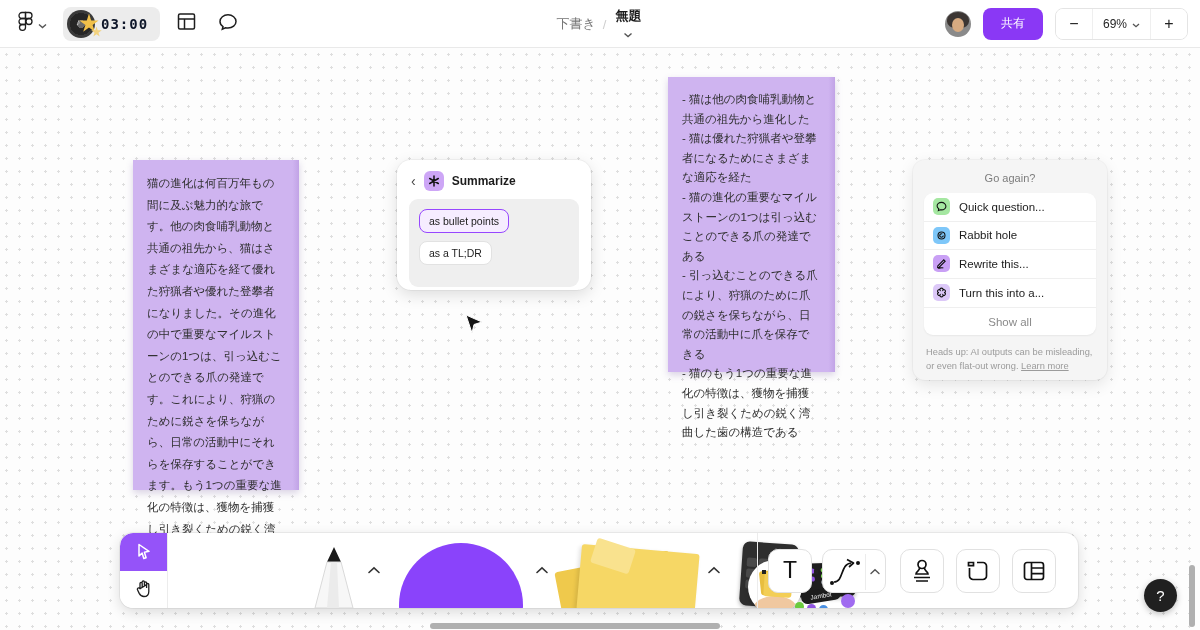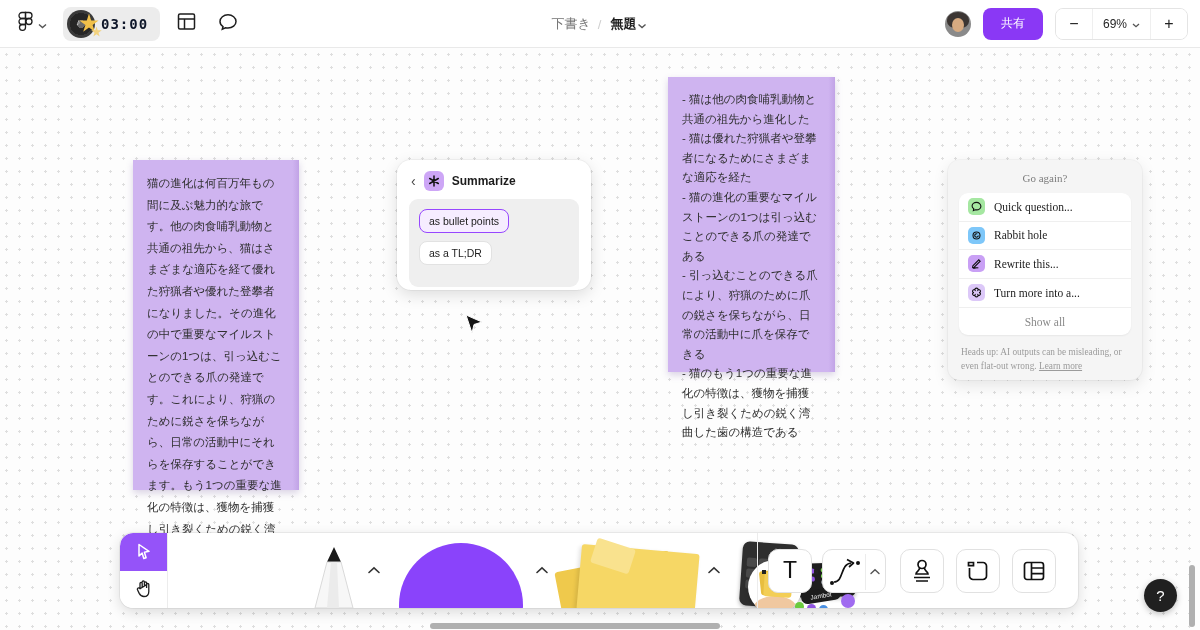--- a/index.html
+++ b/index.html
@@ -33,21 +33,21 @@
   .timer-time { font-family:"DejaVu Sans Mono",monospace; font-size:14px; font-weight:bold;
     color:#0f172a; letter-spacing:1px; }
   .icon-btn { width:32px; height:32px; display:flex; align-items:center; justify-content:center;
     border-radius:6px; cursor:pointer; }
 
   .tb-center { position:absolute; left:50%; top:0; height:48px; transform:translateX(-50%);
     display:flex; align-items:center; gap:7px; font-size:13px; }
   .crumb-folder { color:#737373; cursor:pointer; }
   .crumb-sep { color:#cfcfcf; }
   .crumb-title { color:#1b1b1b; font-weight:600; }
-  .title-chip { display:flex; align-items:center; gap:1px; cursor:pointer; padding:4px 2px; }
+  .title-chip { display:flex; align-items:center; gap:1px; cursor:pointer; padding:4px 2px;flex-direction:column; }
 
   .tb-right { display:flex; align-items:center; gap:12px; }
   .avatar { width:26px; height:26px; border-radius:50%; cursor:pointer; position:relative; overflow:hidden;
     background:#8a8a8a; }
   .avatar .hair { position:absolute; top:1px; left:2px; width:22px; height:16px; border-radius:50% 50% 40% 40%; background:#3c3633; }
   .avatar .face { position:absolute; top:7px; left:7px; width:12px; height:14px; border-radius:50%; background:#d8ab81; }
   .share-btn { background:#8a38f5; color:#fff; border:none; font-size:12px; font-weight:500;
     height:32px; padding:0 18px; border-radius:8px; cursor:pointer; font-family:inherit; }
   .zoom-group { display:flex; align-items:center; height:32px; border:1px solid #e4e4e4; border-radius:8px; overflow:hidden; }
   .zoom-btn { width:36px; height:32px; display:flex; align-items:center; justify-content:center;
@@ -70,22 +70,22 @@
   .spark-chip { width:20px; height:20px; border-radius:6px; background:#cda6f6; display:flex;
     align-items:center; justify-content:center; }
   .sum-title { font-size:12px; font-weight:600; color:#1c1c1c; }
   .sum-body { margin:0 12px; background:#efefef; border-radius:9px; padding:10px; height:88px; }
   .pill { display:inline-block; font-size:10.5px; color:#1c1c1c; padding:5px 9px; border-radius:8px;
     cursor:pointer; font-family:inherit; }
   .pill.selected { background:#f6edff; border:1.4px solid #9747ff; }
   .pill.plain { background:#fff; border:1px solid #e2e2e2; margin-top:8px; }
 
   
-  #go-again { position:absolute; left:948px; top:160px; width:194px; height:220px; background:#f5f5f5;
-    border-radius:12px; box-shadow:0 0 0 1px rgba(0,0,0,.03), 0 5px 16px rgba(0,0,0,.10); z-index:3;font-family:Liberation Serif, serif; }
+  #go-again { position:absolute; left:913px; top:160px; width:194px; height:220px; background:#f5f5f5;
+    border-radius:12px; box-shadow:0 0 0 1px rgba(0,0,0,.03), 0 5px 16px rgba(0,0,0,.10); z-index:3; }
   .ga-title { text-align:center; font-size:11px; color:#7c7c7c; padding:12px 0 9px; }
   .ga-list { margin:0 11px; background:#fff; border-radius:9px; overflow:hidden;
     box-shadow:0 1px 2px rgba(0,0,0,.06); }
   .ga-row { display:flex; align-items:center; gap:9px; height:28.5px; padding:0 9px;
     border-bottom:1px solid #efefef; cursor:pointer; }
   .ga-ic { width:17px; height:17px; border-radius:5px; display:flex; align-items:center; justify-content:center; }
   .ic-green { background:#a5e7a1; } .ic-blue { background:#7ec7f9; }
   .ic-purple { background:#c9a0f5; } .ic-lilac { background:#dcc8f8; }
   .ga-label { font-size:11.5px; color:#1c1c1c; }
   .ga-showall { height:28px; display:flex; align-items:center; justify-content:center; font-size:11.5px;
@@ -286,21 +286,21 @@
           </svg>
         </span>
         <span class="ga-label">Rewrite this...</span>
       </div>
       <div class="ga-row" style="border-bottom:none">
         <span class="ga-ic ic-lilac">
           <svg width="11" height="11" viewBox="0 0 12 12" fill="none" stroke="#111" stroke-width="1.2">
             <path d="M6 1.2c1.2 0 2 .9 1.6 2 1-.7 2.2-.3 2.6.8.4 1.1-.3 2-1.5 2 1.2.1 1.9 1 1.5 2.1-.4 1.1-1.6 1.4-2.6.7.4 1.1-.4 2-1.6 2s-2-.9-1.6-2c-1 .7-2.2.4-2.6-.7-.4-1.1.3-2 1.5-2.1-1.2 0-1.9-.9-1.5-2 .4-1.1 1.6-1.5 2.6-.8C4 2.1 4.8 1.2 6 1.2z"></path>
           </svg>
         </span>
-        <span class="ga-label">Turn more into a...</span>
+        <span class="ga-label">Turn this into a...</span>
       </div>
       <div class="ga-showall" style="border-top:1px solid #efefef">Show all</div>
     </div>
     <div class="ga-footer"><span>Heads up: AI outputs can be misleading, or even flat-out wrong. </span><a>Learn more</a></div>
   </div>
 
   <svg id="connectors">
     <defs>
       <marker id="arrow" markerWidth="9" markerHeight="9" refX="6.5" refY="4" orient="auto">
         <path d="M1 1l5.5 3L1 7" fill="none" stroke="#a6a6a6" stroke-width="1.8" stroke-linecap="round"></path>

